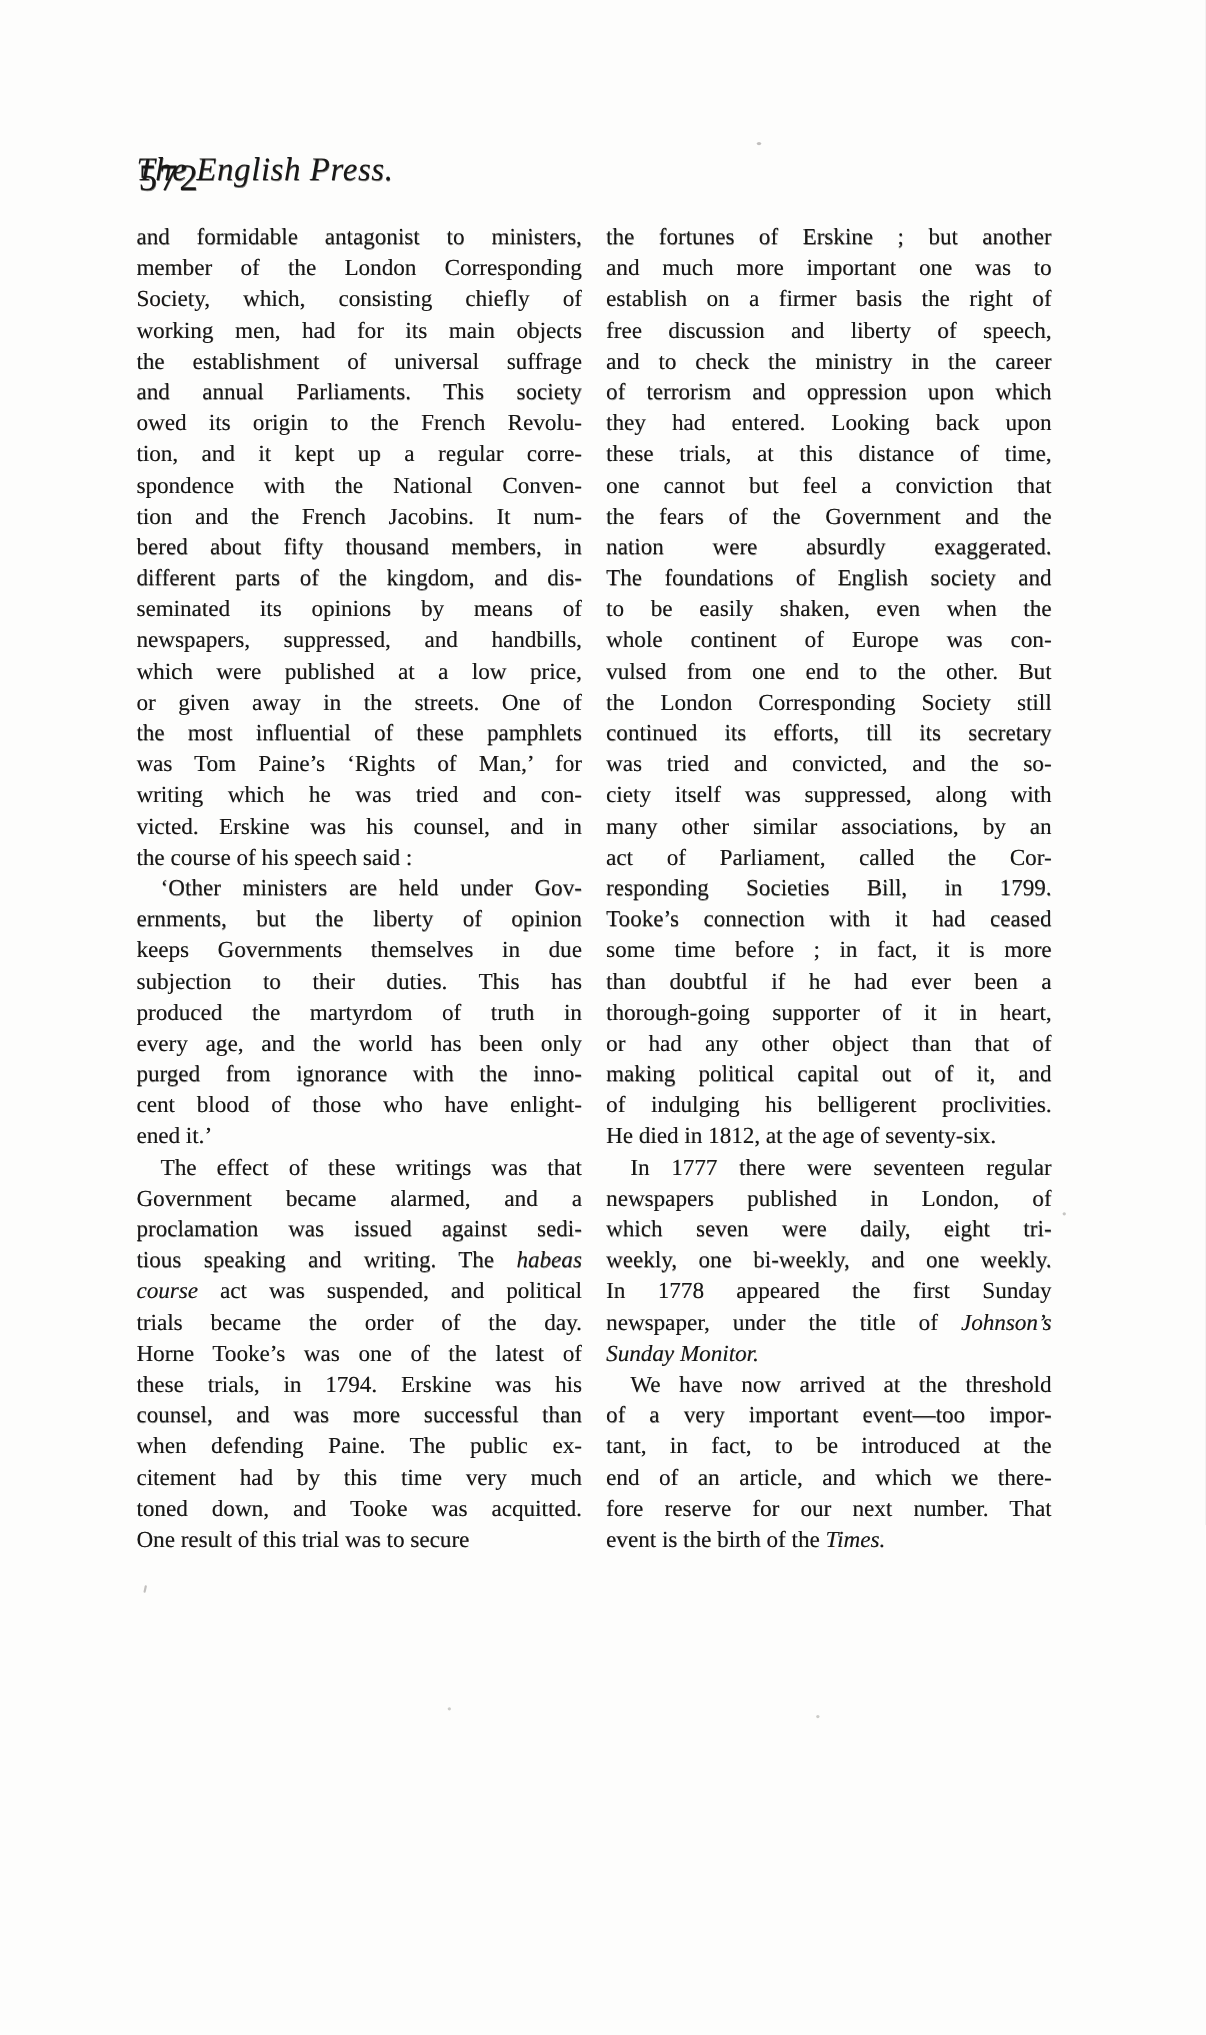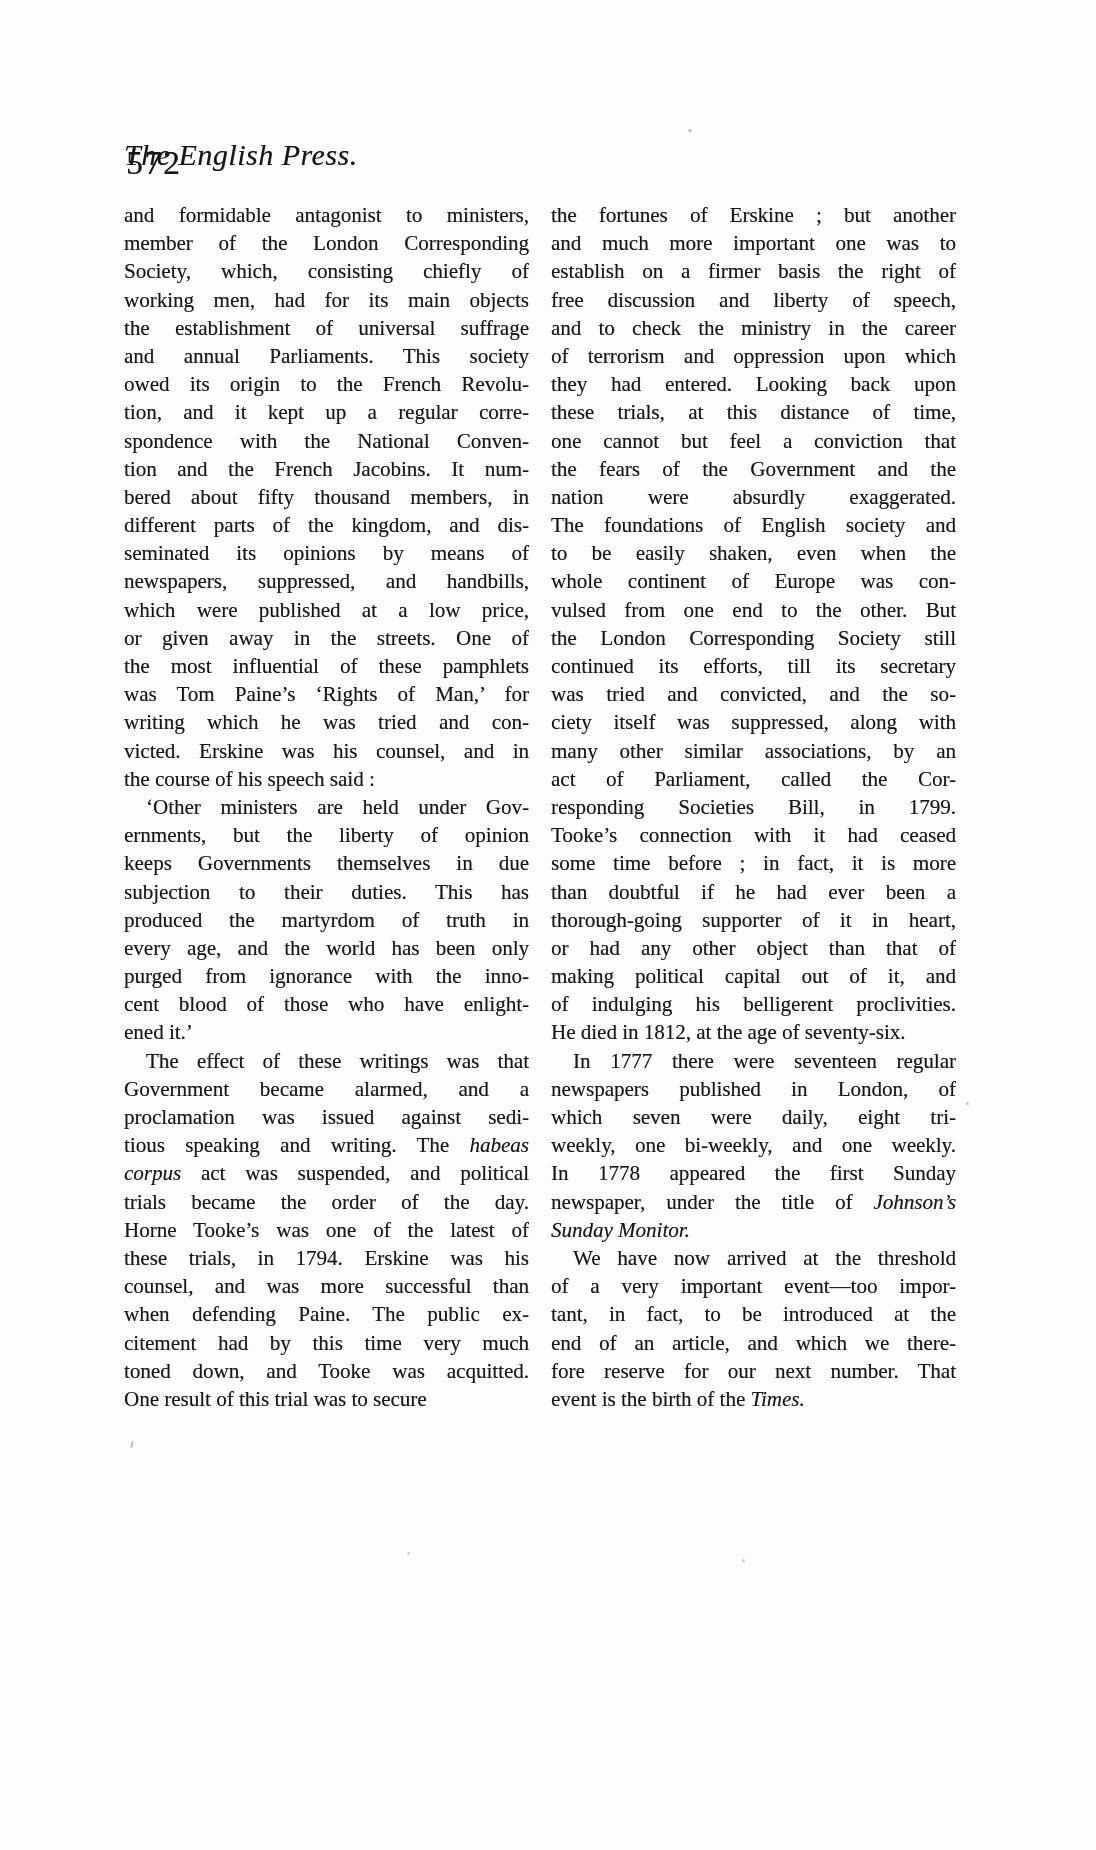--- a/index.html
+++ b/index.html
@@ -90,21 +90,21 @@
           <div class="line">every age, and the world has been only</div>
           <div class="line">purged from ignorance with the inno-</div>
           <div class="line">cent blood of those who have enlight-</div>
           <div class="line last">ened it.’</div>
         </div>
         <div class="para indented">
           <div class="line">The effect of these writings was that</div>
           <div class="line">Government became alarmed, and a</div>
           <div class="line">proclamation was issued against sedi-</div>
           <div class="line">tious speaking and writing. The <i>habeas</i></div>
-          <div class="line"><i>corpus</i> act was suspended, and political</div>
+          <div class="line"><i>course</i> act was suspended, and political</div>
           <div class="line">trials became the order of the day.</div>
           <div class="line">Horne Tooke’s was one of the latest of</div>
           <div class="line">these trials, in 1794. Erskine was his</div>
           <div class="line">counsel, and was more successful than</div>
           <div class="line">when defending Paine. The public ex-</div>
           <div class="line">citement had by this time very much</div>
           <div class="line">toned down, and Tooke was acquitted.</div>
           <div class="line last">One result of this trial was to secure</div>
         </div>
       </div>

